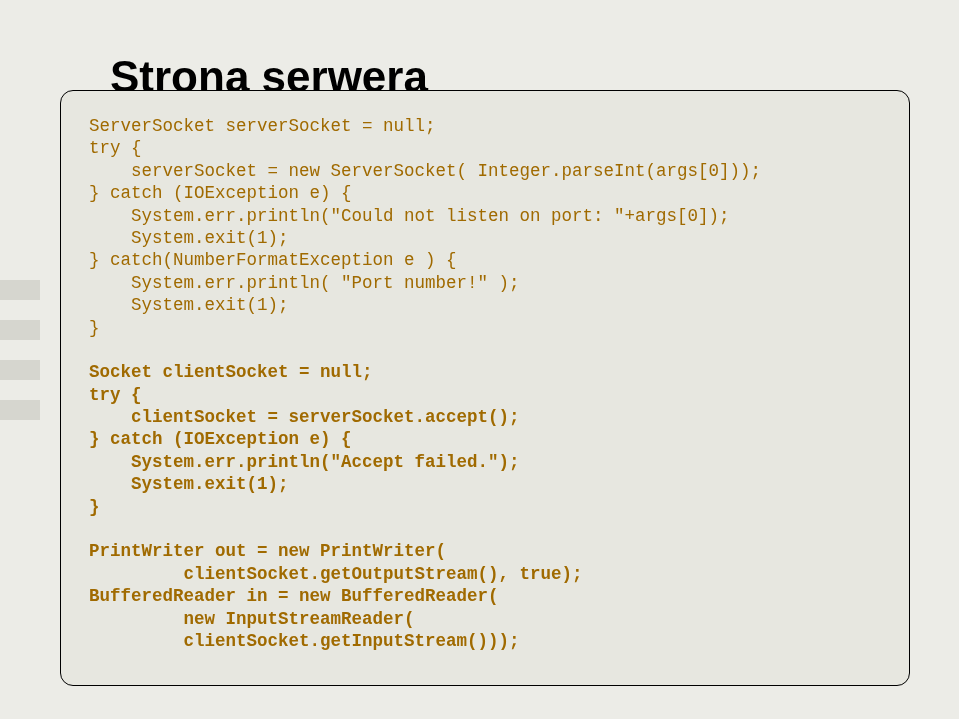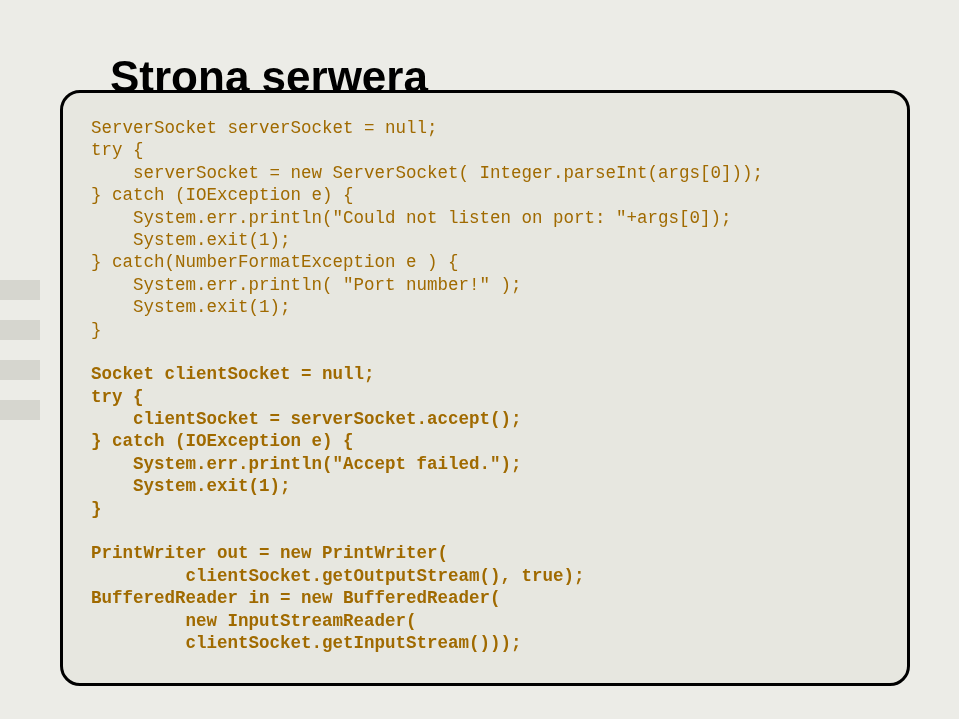--- a/index.html
+++ b/index.html
@@ -30,22 +30,22 @@
     color: #000;
     margin-top: 24px;
   }
   .panel {
     position: absolute;
     top: 90px;
     left: 60px;
     width: 850px;
     height: 596px;
     background: #e7e7e0;
-    border: 3px solid #000000;
-    border-radius: 20px;
+    border: 1px solid #000000;
+    border-radius: 13px;
     padding: 24px 28px;
   }
   .code {
     font-family: "Courier New", Courier, monospace;
     font-size: 17.5px;
     line-height: 1.28;
     color: #a06a00;
     white-space: pre;
   }
   .code b { font-weight: bold; }

